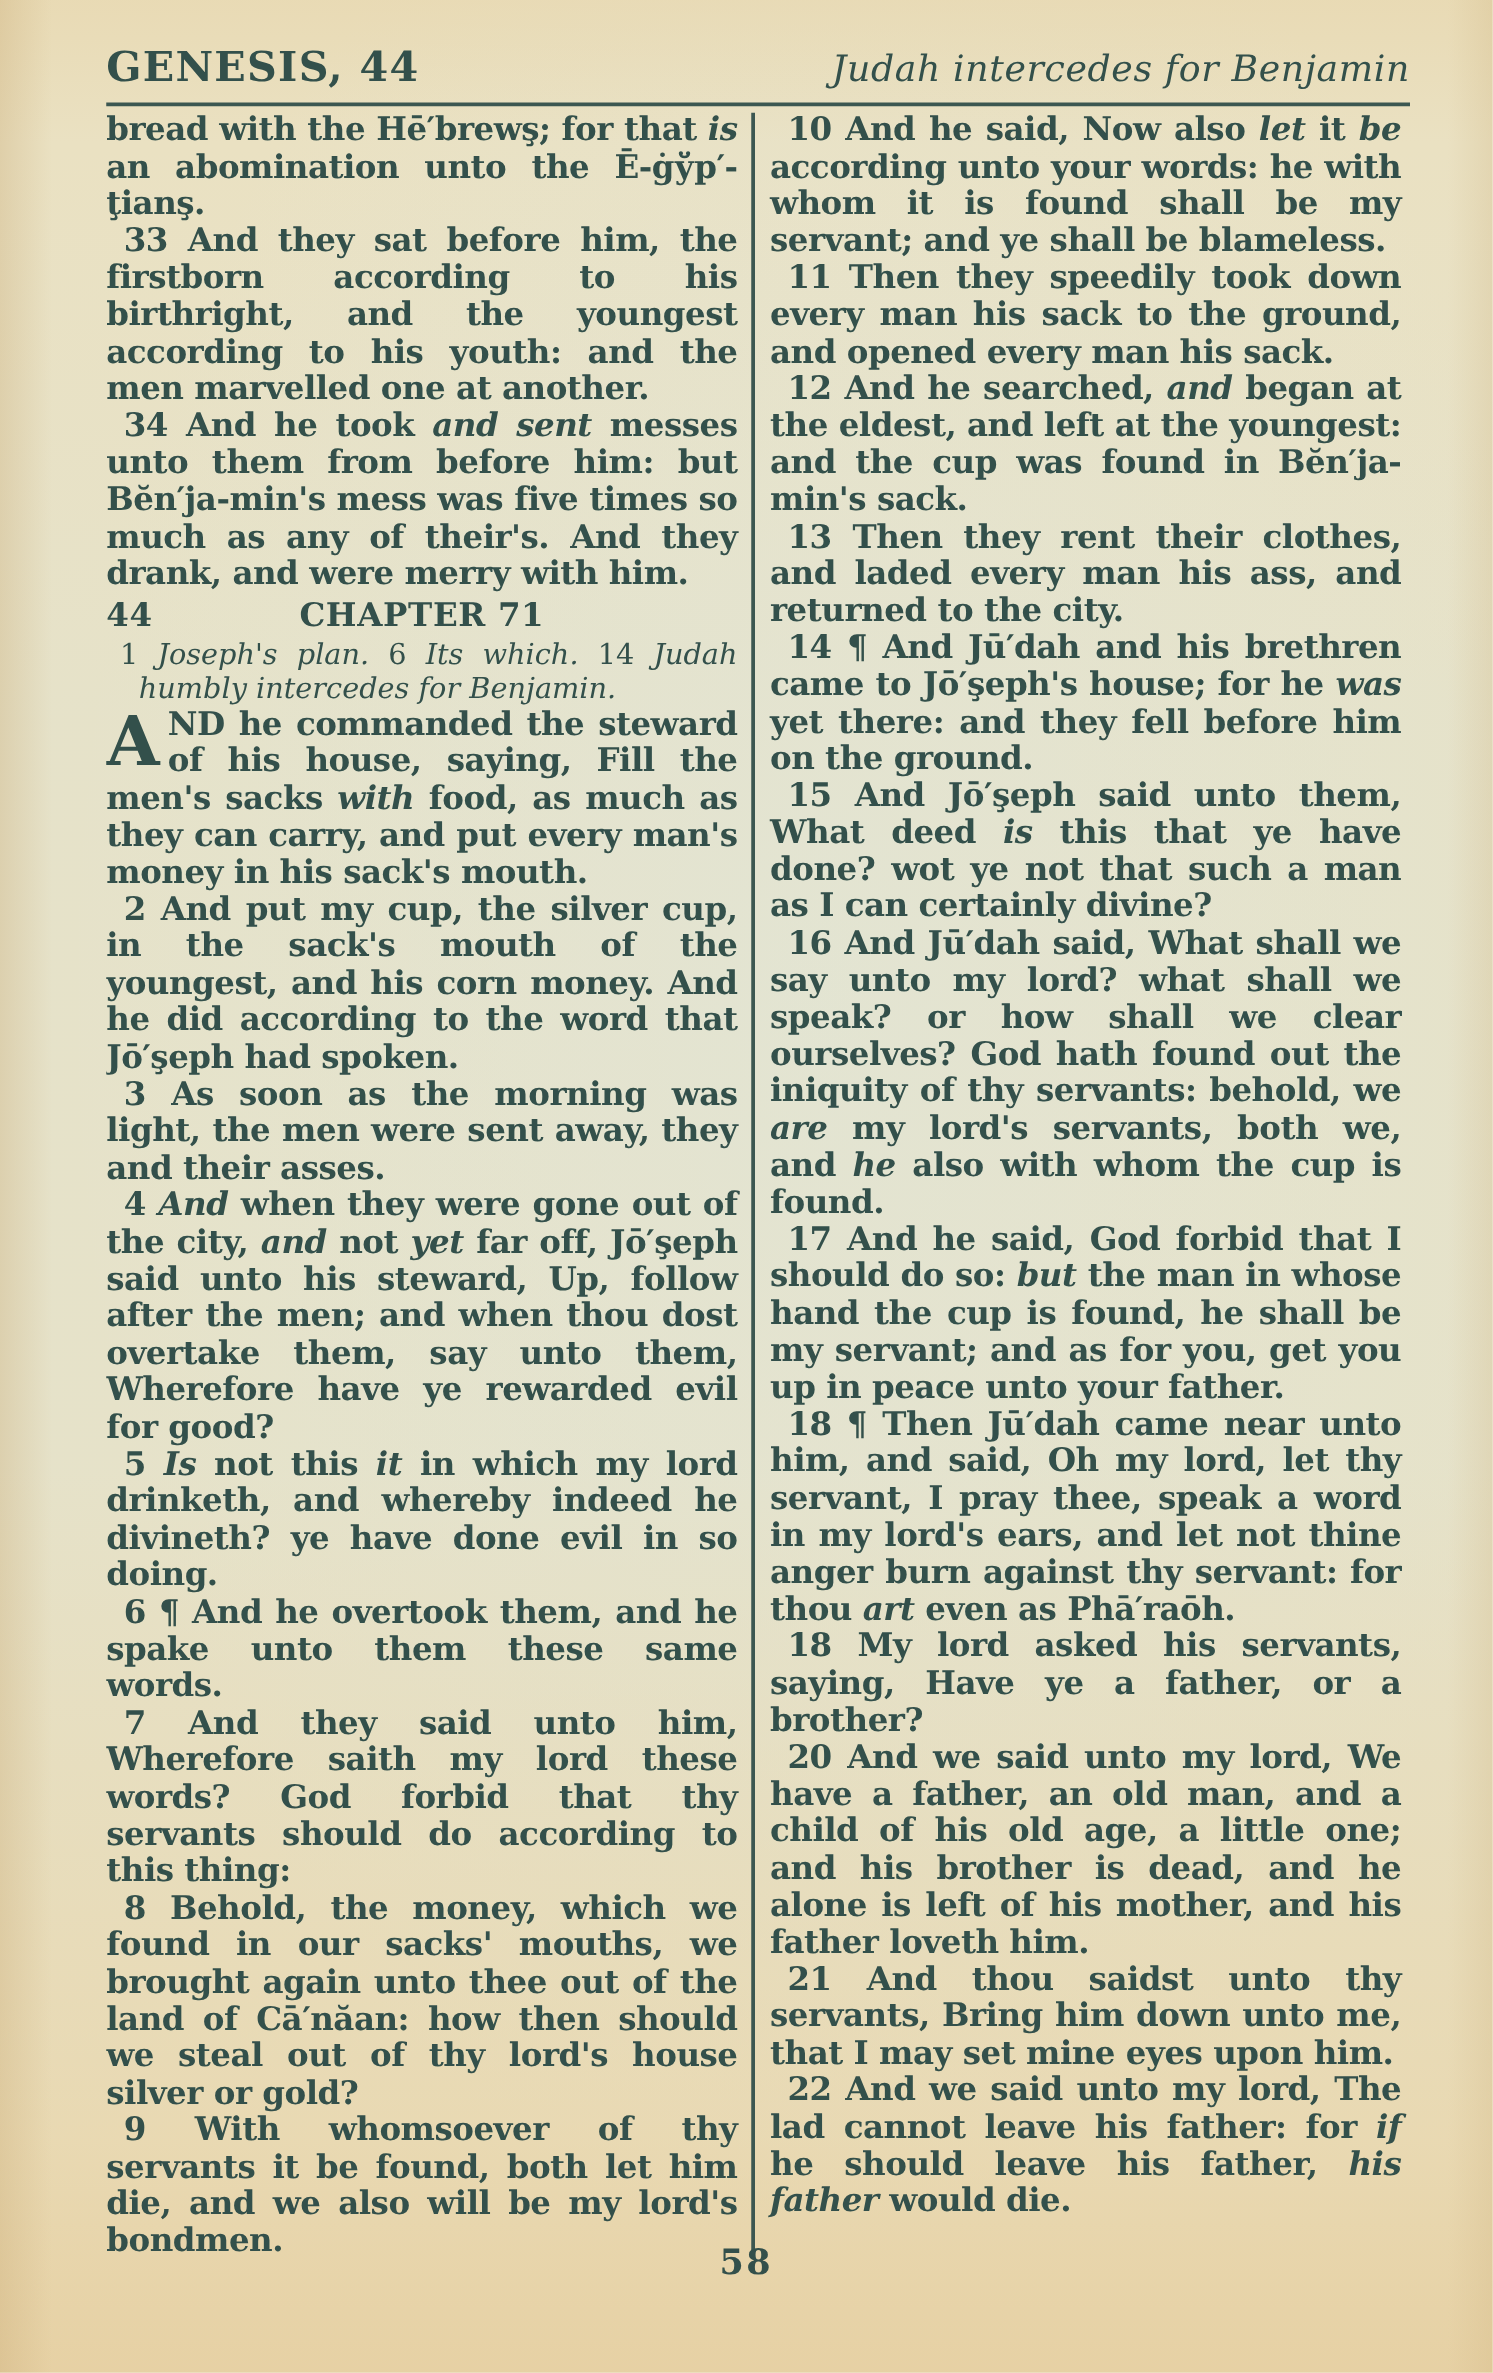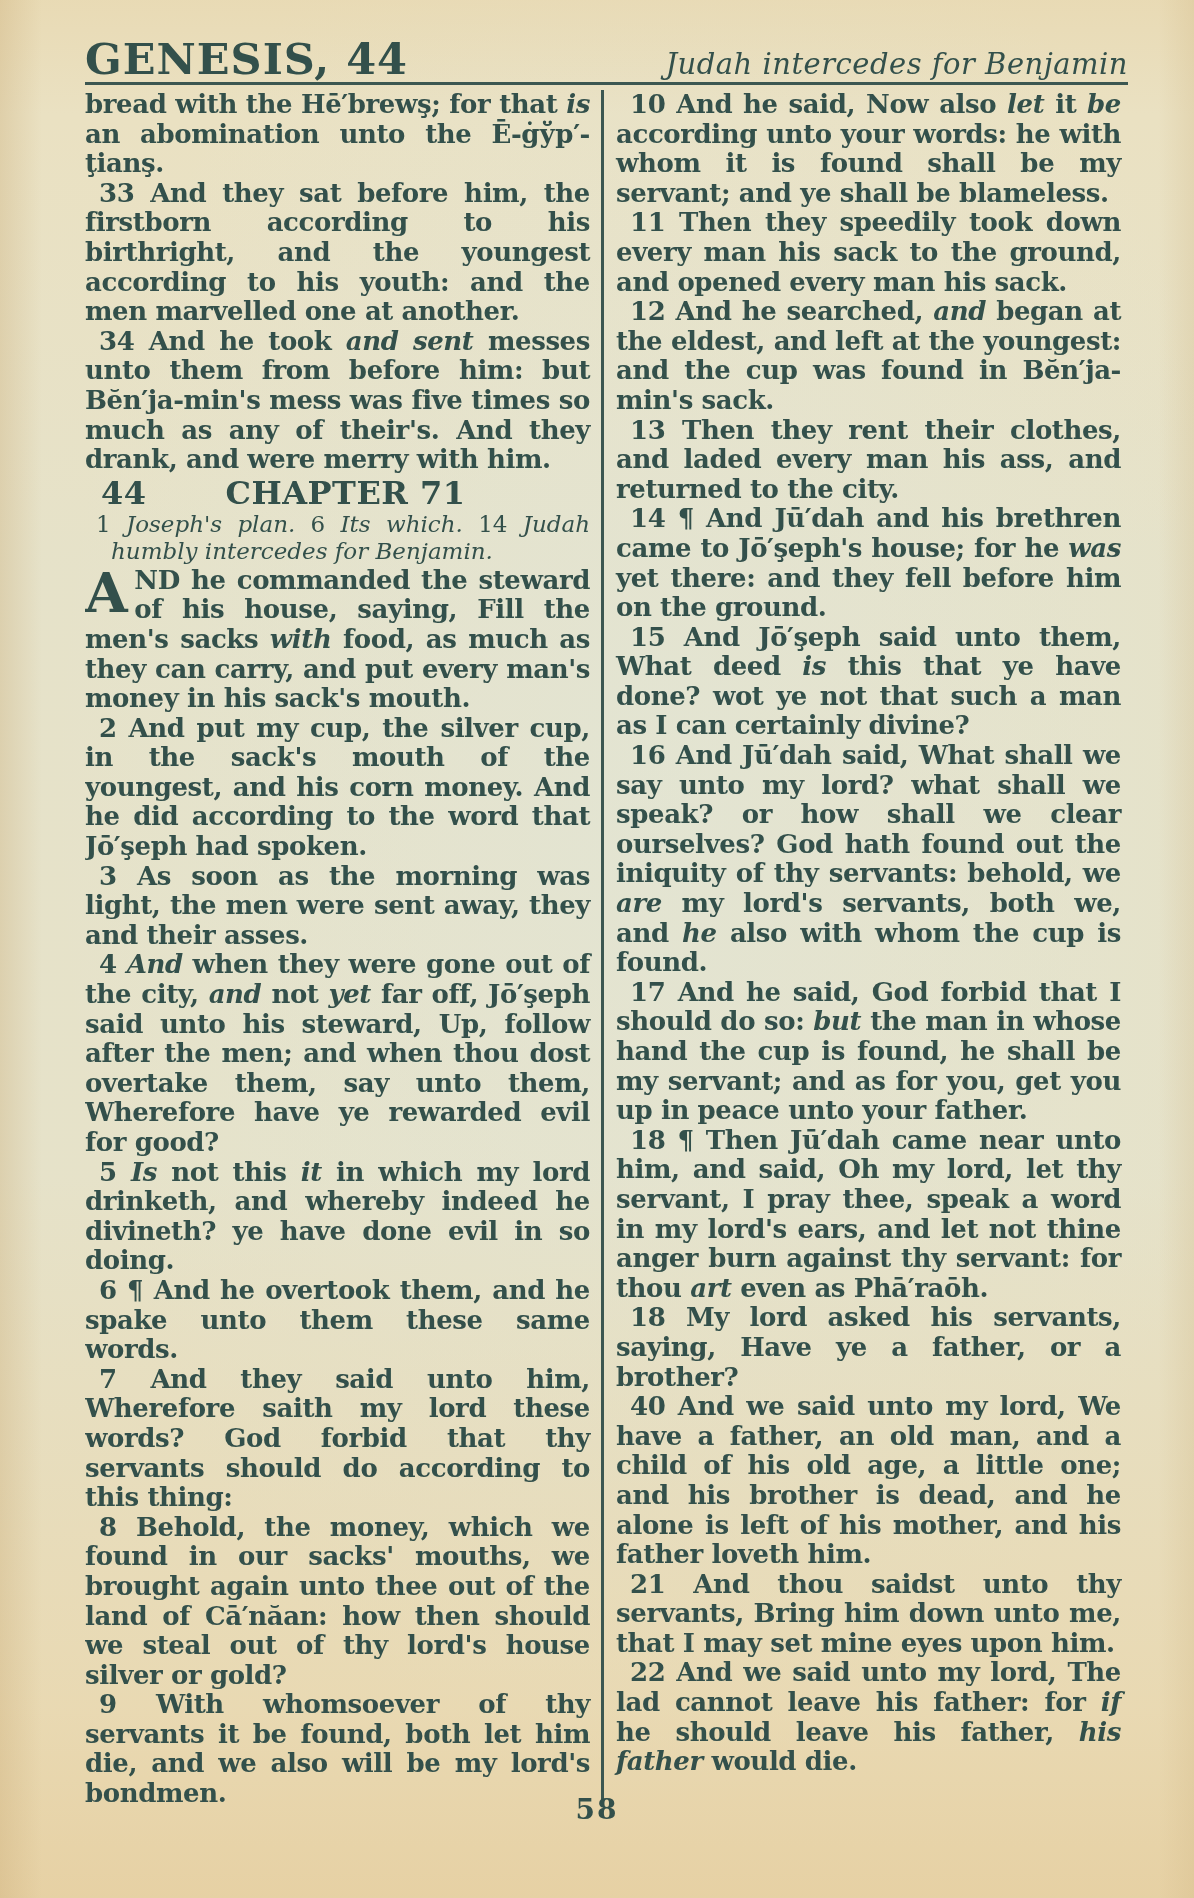--- a/index.html
+++ b/index.html
@@ -18,21 +18,21 @@
       radial-gradient(ellipse at 55% 42%, rgba(226,231,219,0.55) 0%, rgba(226,231,219,0) 65%),
       #eae1c2;
   }
   .inner{
     position:absolute; left:85px; top:34px; width:1043px;
   }
   .header{
     display:flex; align-items:baseline; height:44px;
   }
   .header-left{
-    font-size:43px; font-weight:bold; letter-spacing:1px;
+    font-size:33px; font-weight:bold; letter-spacing:1px;
   }
   .header-right{
     margin-left:auto; font-size:29px; font-style:italic; letter-spacing:0.5px;
   }
   .rule{
     height:3px; background:#3c5751; margin-top:4px; margin-bottom:0;
   }
   .columns{
     display:flex; height:1712px; overflow:hidden; margin-top:5px;
   }
@@ -45,21 +45,21 @@
   .col-left{margin-right:11px;}
   .col-right{margin-left:12px;}
   .divider{
     width:3px; background:#3c5751; flex:0 0 3px;
   }
   p{margin:0; padding:0;}
   .verse{text-indent:14px;}
   .cont{text-indent:0;}
   .chapter-row{
     position:relative; text-align:center;
-    font-size:32px; font-weight:bold; line-height:36px; letter-spacing:0.5px;margin-left:16px;
+    font-size:26px; font-weight:bold; line-height:36px; letter-spacing:0.5px;
   }
   .chap-num{position:absolute; left:0; top:0;}
   .summary{
     font-size:23px; font-weight:normal; line-height:27.5px;
     padding-left:26px; text-indent:-15px; letter-spacing:0;
   }
   .dropcap{
     float:left; font-size:55px; line-height:47px; font-weight:bold;
     padding:3px 7px 0 0;
   }
@@ -115,21 +115,21 @@
         <p class="verse">10 And he said, Now also <i>let</i> it <i>be</i> according unto your words: he with whom it is found shall be my servant; and ye shall be blameless.</p>
         <p class="verse">11 Then they speedily took down every man his sack to the ground, and opened every man his sack.</p>
         <p class="verse">12 And he searched, <i>and</i> began at the eldest, and left at the youngest: and the cup was found in Bĕn′ja-min's sack.</p>
         <p class="verse">13 Then they rent their clothes, and laded every man his ass, and returned to the city.</p>
         <p class="verse">14 ¶ And Jū′dah and his brethren came to Jō′şeph's house; for he <i>was</i> yet there: and they fell before him on the ground.</p>
         <p class="verse">15 And Jō′şeph said unto them, What deed <i>is</i> this that ye have done? wot ye not that such a man as I can certainly divine?</p>
         <p class="verse">16 And Jū′dah said, What shall we say unto my lord? what shall we speak? or how shall we clear ourselves? God hath found out the iniquity of thy servants: behold, we <i>are</i> my lord's servants, both we, and <i>he</i> also with whom the cup is found.</p>
         <p class="verse">17 And he said, God forbid that I should do so: <i>but</i> the man in whose hand the cup is found, he shall be my servant; and as for you, get you up in peace unto your father.</p>
         <p class="verse">18 ¶ Then Jū′dah came near unto him, and said, Oh my lord, let thy servant, I pray thee, speak a word in my lord's ears, and let not thine anger burn against thy servant: for thou <i>art</i> even as Phā′raōh.</p>
         <p class="verse">18 My lord asked his servants, saying, Have ye a father, or a brother?</p>
-        <p class="verse">40 And we said unto my lord, We have a father, an old man, and a child of his old age, a little one; and his brother is dead, and he alone is left of his mother, and his father loveth him.</p>
+        <p class="verse">20 And we said unto my lord, We have a father, an old man, and a child of his old age, a little one; and his brother is dead, and he alone is left of his mother, and his father loveth him.</p>
         <p class="verse">21 And thou saidst unto thy servants, Bring him down unto me, that I may set mine eyes upon him.</p>
         <p class="verse">22 And we said unto my lord, The lad cannot leave his father: for <i>if</i> he should leave his father, <i>his father</i> would die.</p>
       </div>
 
     </div>
   </div>
 
   <div class="page-number">58</div>
 </div>
 

